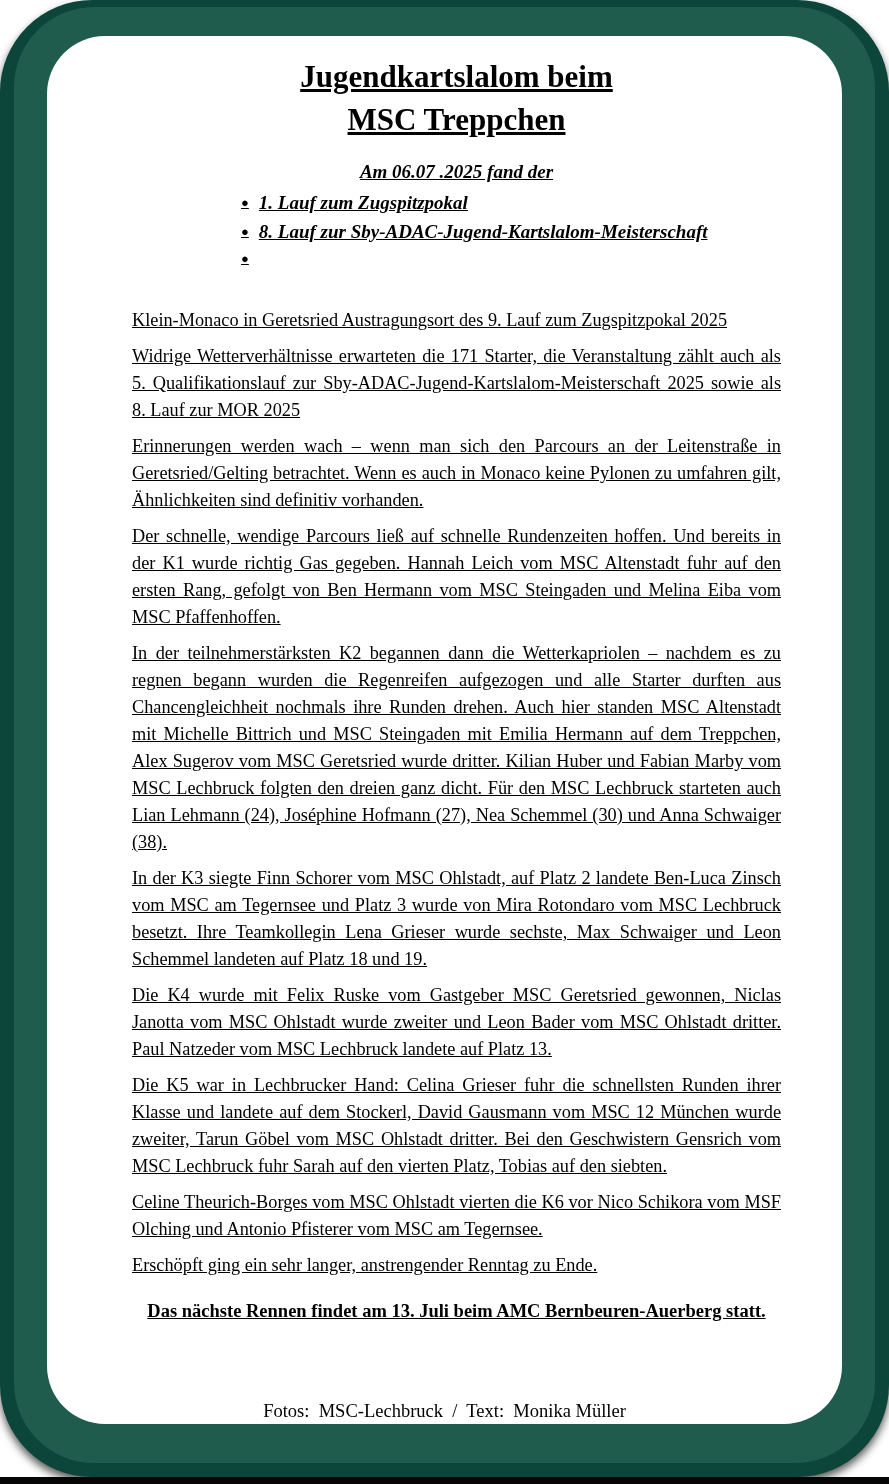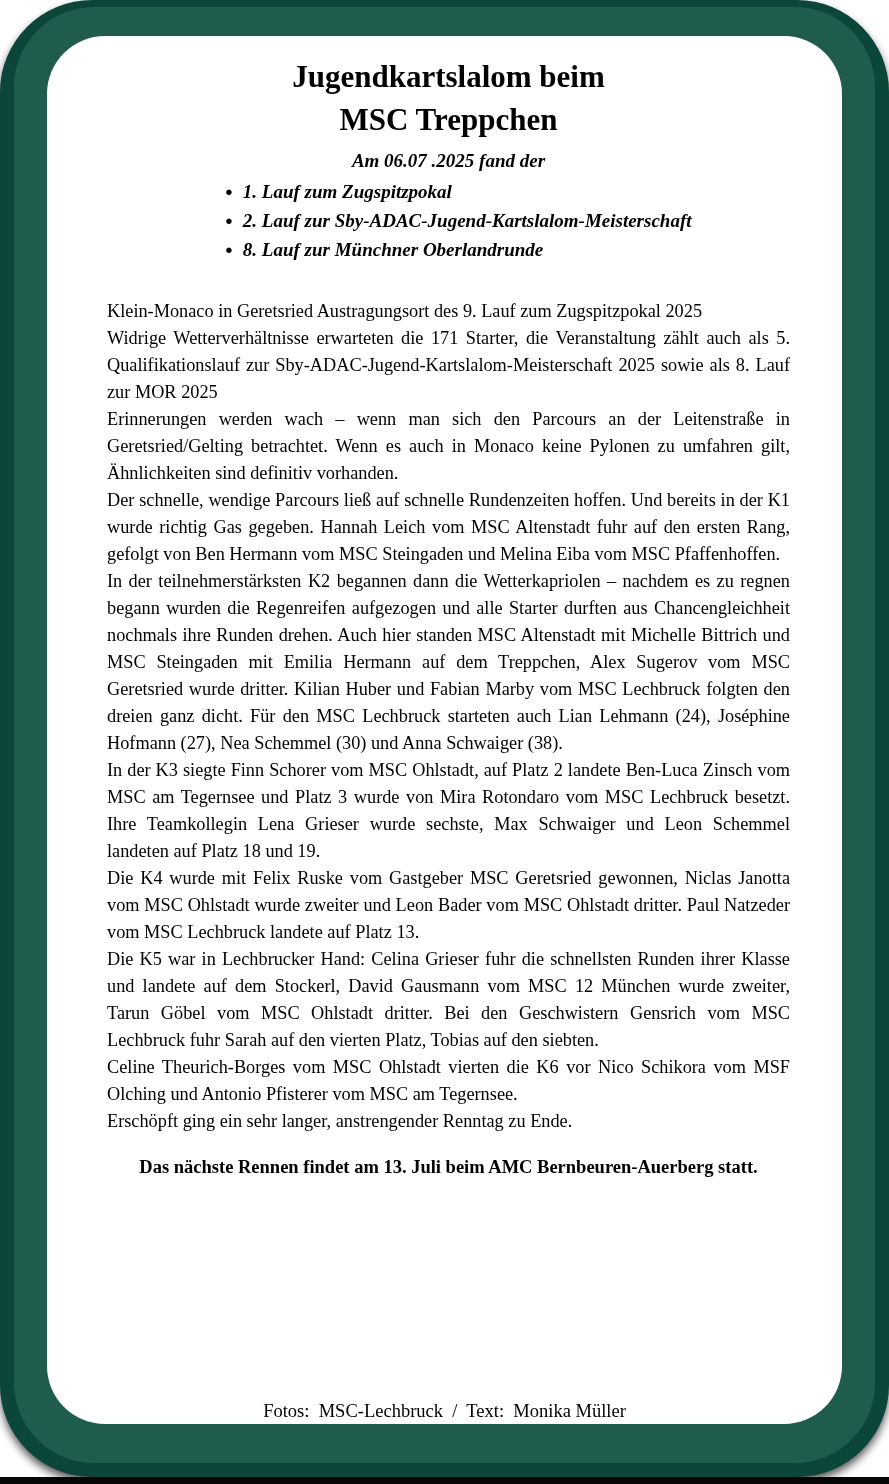--- a/index.html
+++ b/index.html
@@ -31,38 +31,38 @@
     background: #1f5c4d;
     border-radius: 80px;
   }
   
   .card {
     position: absolute; left: 33px; right: 33px; top: 29px; bottom: 39px;
     background: #ffffff;
     border-radius: 58px;
   }
 
-  .content { padding: 19px 52px 0 60px; }
+  .content { padding: 19px 52px 0 76px; text-decoration: underline; }
 
   .title { text-align: center; font-weight: bold; font-size: 31px; line-height: 43px; }
 
   .subtitle {
     text-align: center; font-weight: bold; font-style: italic;
-    font-size: 19px; margin-top: 9px;
+    font-size: 19px; margin-top: 20px;
   }
 
   .bullets {
     list-style: none; margin: 6px 0 0 118px; padding: 0;
     font-weight: bold; font-style: italic; font-size: 19px; line-height: 27px;
   }
   .bullets li { display: flex; align-items: baseline; }
   .dot { font-size: 13px; margin-right: 10px; position: relative; top: -2px; }
 
   .article { margin-top: 33px; font-size: 18.3px; line-height: 27px; text-align: justify; }
-  .article p { margin: 0; }
+  .article p { margin: 9px; }
 
   .closing {
     margin-top: 22px; text-align: center; font-weight: bold; font-size: 18.5px;
   }
 
   .footer {
     position: absolute; left: 0; right: 0; bottom: 2px;
     text-align: center; font-size: 18.5px;
     white-space: pre-wrap;
   }
@@ -82,25 +82,24 @@
 
         <div class="subtitle">Am 06.07 .2025 fand der</div>
 
         <ul class="bullets">
           <li>
             <span class="dot">●</span>
             <span>1. Lauf zum Zugspitzpokal</span>
           </li>
           <li>
             <span class="dot">●</span>
-            <span>2. Lauf zur Sby-ADAC-Jugend-Kartslalom-Meisterschaft</span>
+            <span>8. Lauf zur Sby-ADAC-Jugend-Kartslalom-Meisterschaft</span>
           </li>
           <li>
             <span class="dot">●</span>
-            <span>8. Lauf zur Münchner Oberlandrunde</span>
           </li>
         </ul>
 
         <div class="article">
           <p>Klein-Monaco in Geretsried Austragungsort des 9. Lauf zum Zugspitzpokal 2025</p>
           <p>Widrige Wetterverhältnisse erwarteten die 171 Starter, die Veranstaltung zählt auch als 5. Qualifikationslauf zur Sby-ADAC-Jugend-Kartslalom-Meisterschaft 2025 sowie als 8. Lauf zur MOR 2025</p>
           <p>Erinnerungen werden wach – wenn man sich den Parcours an der Leitenstraße in Geretsried/Gelting betrachtet. Wenn es auch in Monaco keine Pylonen zu umfahren gilt, Ähnlichkeiten sind definitiv vorhanden.</p>
           <p>Der schnelle, wendige Parcours ließ auf schnelle Rundenzeiten hoffen. Und bereits in der K1 wurde richtig Gas gegeben. Hannah Leich vom MSC Altenstadt fuhr auf den ersten Rang, gefolgt von Ben Hermann vom MSC Steingaden und Melina Eiba vom MSC Pfaffenhoffen.</p>
           <p>In der teilnehmerstärksten K2 begannen dann die Wetterkapriolen – nachdem es zu regnen begann wurden die Regenreifen aufgezogen und alle Starter durften aus Chancengleichheit nochmals ihre Runden drehen. Auch hier standen MSC Altenstadt mit Michelle Bittrich und MSC Steingaden mit Emilia Hermann auf dem Treppchen, Alex Sugerov vom MSC Geretsried wurde dritter. Kilian Huber und Fabian Marby vom MSC Lechbruck folgten den dreien ganz dicht. Für den MSC Lechbruck starteten auch Lian Lehmann (24), Joséphine Hofmann (27), Nea Schemmel (30) und Anna Schwaiger (38).</p>
           <p>In der K3 siegte Finn Schorer vom MSC Ohlstadt, auf Platz 2 landete Ben-Luca Zinsch vom MSC am Tegernsee und Platz 3 wurde von Mira Rotondaro vom MSC Lechbruck besetzt. Ihre Teamkollegin Lena Grieser wurde sechste, Max Schwaiger und Leon Schemmel landeten auf Platz 18 und 19.</p>

